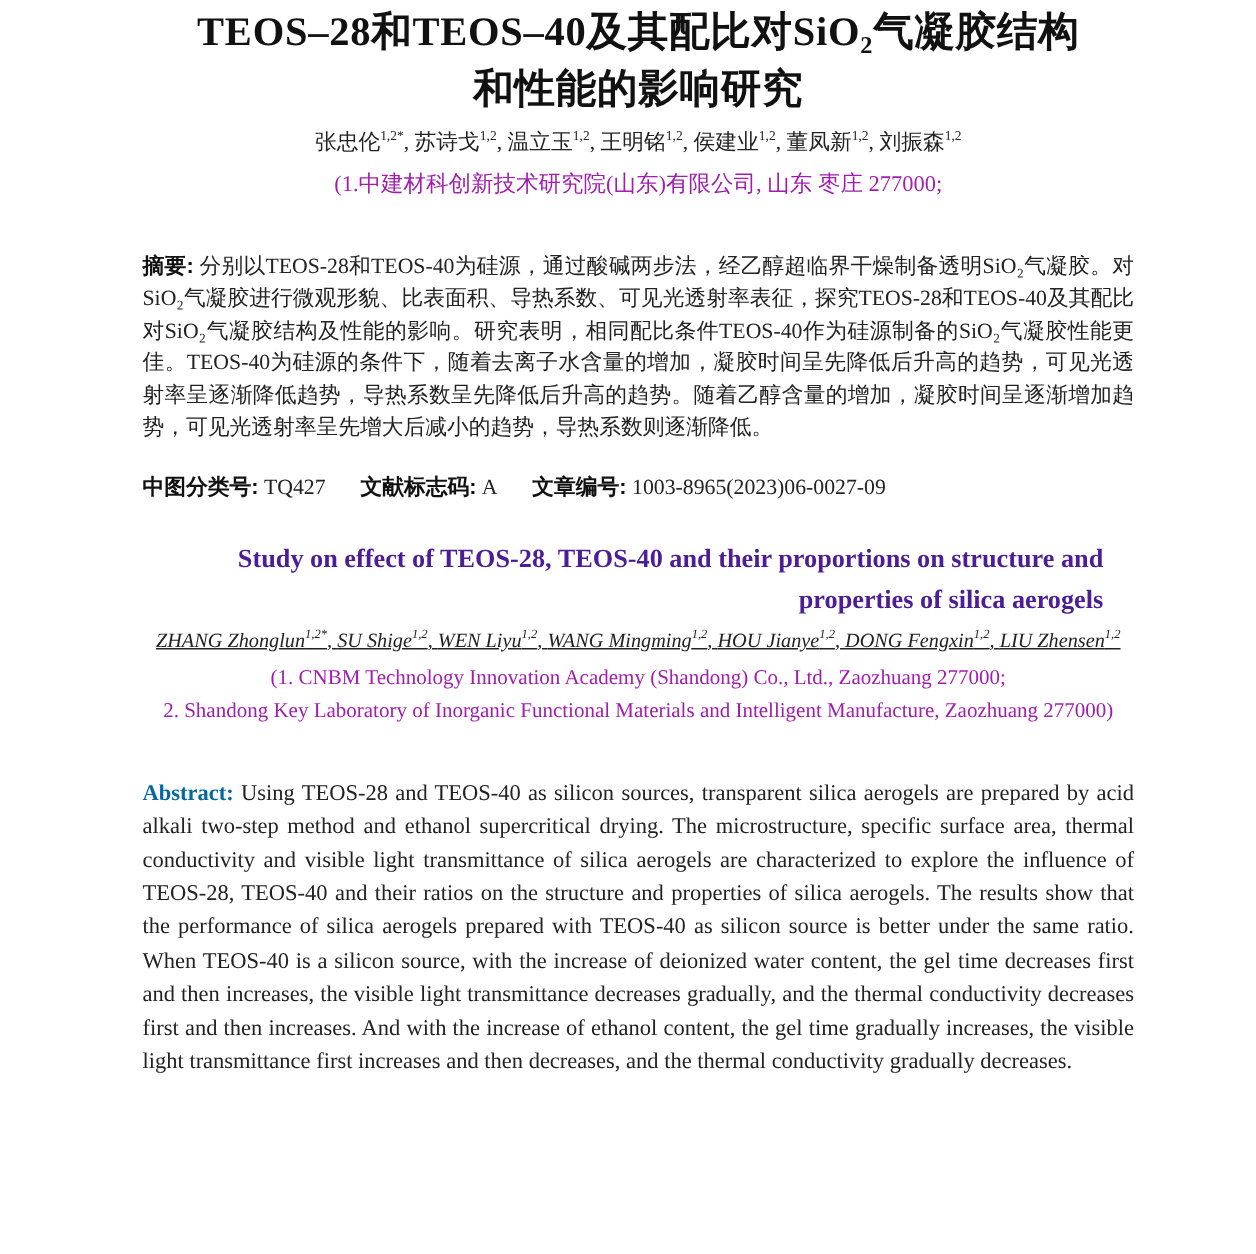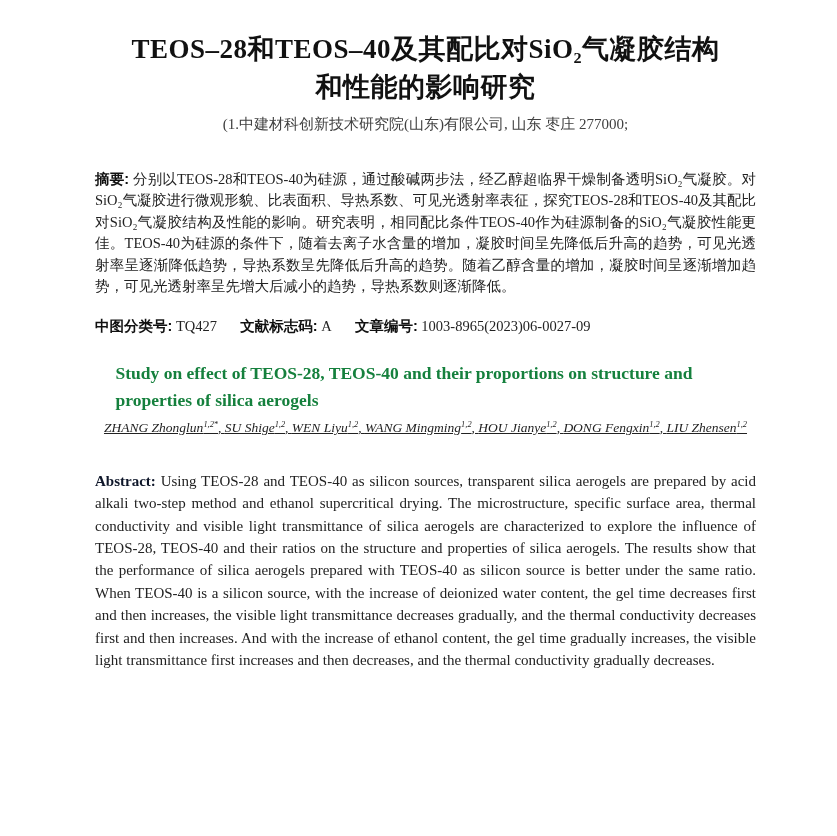--- a/index.html
+++ b/index.html
@@ -9,21 +9,21 @@
   }
   .page {
     position: relative;
     width: 837px;
     height: 836px;
     background: #ffffff;
     color: #1b1b1b;
     font-family: "Liberation Serif", serif;
     overflow: hidden;
     box-sizing: border-box;
-    padding: 28px 81px 0 95px;
+    padding: 0 81px 0 95px;
   }
   
   .title-cn {
     margin: 2px auto 0 auto;
     max-width: 600px;
     text-align: center;
     font-size: 27px;
     line-height: 38px;
     font-weight: bold;
     color: #111;
@@ -46,21 +46,21 @@
     font-size: 13.5px;
     margin-top: 4px;
     text-decoration: underline;
   }
   
   .affils {
     margin-top: 5px;
     text-align: center;
     font-size: 15px;
     line-height: 26px;
-    color: #404040;
+    color: #a21caf;
   }
   .affils-en {
     font-size: 14px;
     line-height: 22px;
     font-style: normal;
   }
   
   .abstract-block {
     margin: 32px 0 0 0;
     text-align: justify;
@@ -75,65 +75,70 @@
     font-family: "Liberation Sans", sans-serif;
     color: #111;
   }
   .abstract-en {
     font-size: 15px;
     line-height: 22.4px;
   }
   .abstract-en .label-en,
   .kw-en .label-en {
     font-weight: bold;
-    color: #0f172a;
+    color: #0369a1;
   }
   .kw-line {
     margin-top: 1px;
     font-size: 14.5px;
     line-height: 21.4px;
     color: #222;
   }
   .clc-line {
     margin-top: 19px;
     font-size: 14.5px;
     line-height: 21.4px;
     color: #222;
   }
   .clc-line .group { margin-right: 1.6em; }
   .clc-line .group:last-child { margin-right: 0; }
   
   .title-en {
     margin: 22px auto 0 auto;
     max-width: 620px;
-    text-align: left;
+    text-align: right;
     font-size: 17.5px;
     line-height: 27px;
     font-weight: bold;
-    color: #15803d;
+    color: #4c1d95;
   }
 </style>
 </head>
 <body>
 
 <div class="page">
 
   <h1 class="title-cn">TEOS–28和TEOS–40及其配比对SiO₂气凝胶结构和性能的影响研究</h1>
 
+  <div class="authors-line"><span>张忠伦</span><sup>1,2*</sup>, <span>苏诗戈</span><sup>1,2</sup>, <span>温立玉</span><sup>1,2</sup>, <span>王明铭</span><sup>1,2</sup>, <span>侯建业</span><sup>1,2</sup>, <span>董凤新</span><sup>1,2</sup>, <span>刘振森</span><sup>1,2</sup></div>
 
   <div class="affils">
     <div>(1.中建材科创新技术研究院(山东)有限公司, 山东 枣庄 277000;</div>
   </div>
 
   <p class="abstract-block"><span class="label-cjk">摘要:</span> <span>分别以TEOS-28和TEOS-40为硅源，通过酸碱两步法，经乙醇超临界干燥制备透明SiO₂气凝胶。对SiO₂气凝胶进行微观形貌、比表面积、导热系数、可见光透射率表征，探究TEOS-28和TEOS-40及其配比对SiO₂气凝胶结构及性能的影响。研究表明，相同配比条件TEOS-40作为硅源制备的SiO₂气凝胶性能更佳。TEOS-40为硅源的条件下，随着去离子水含量的增加，凝胶时间呈先降低后升高的趋势，可见光透射率呈逐渐降低趋势，导热系数呈先降低后升高的趋势。随着乙醇含量的增加，凝胶时间呈逐渐增加趋势，可见光透射率呈先增大后减小的趋势，导热系数则逐渐降低。</span></p>
 
 
   <p class="clc-line"><span class="group"><span class="label-cjk">中图分类号:</span> <span>TQ427</span></span><span class="group"><span class="label-cjk">文献标志码:</span> <span>A</span></span><span class="group"><span class="label-cjk">文章编号:</span> <span>1003-8965(2023)06-0027-09</span></span></p>
 
   <h2 class="title-en">Study on effect of TEOS-28, TEOS-40 and their proportions on structure and properties of silica aerogels</h2>
 
   <div class="authors-line authors-en"><span>ZHANG Zhonglun</span><sup>1,2*</sup>, <span>SU Shige</span><sup>1,2</sup>, <span>WEN Liyu</span><sup>1,2</sup>, <span>WANG Mingming</span><sup>1,2</sup>, <span>HOU Jianye</span><sup>1,2</sup>, <span>DONG Fengxin</span><sup>1,2</sup>, <span>LIU Zhensen</span><sup>1,2</sup></div>
 
+  <div class="affils affils-en">
+    <div>(1. CNBM Technology Innovation Academy (Shandong) Co., Ltd., Zaozhuang 277000;</div>
+    <div>2. Shandong Key Laboratory of Inorganic Functional Materials and Intelligent Manufacture, Zaozhuang 277000)</div>
+  </div>
 
   <p class="abstract-block abstract-en"><span class="label-en">Abstract:</span> <span>Using TEOS-28 and TEOS-40 as silicon sources, transparent silica aerogels are prepared by acid alkali two-step method and ethanol supercritical drying. The microstructure, specific surface area, thermal conductivity and visible light transmittance of silica aerogels are characterized to explore the influence of TEOS-28, TEOS-40 and their ratios on the structure and properties of silica aerogels. The results show that the performance of silica aerogels prepared with TEOS-40 as silicon source is better under the same ratio. When TEOS-40 is a silicon source, with the increase of deionized water content, the gel time decreases first and then increases, the visible light transmittance decreases gradually, and the thermal conductivity decreases first and then increases. And with the increase of ethanol content, the gel time gradually increases, the visible light transmittance first increases and then decreases, and the thermal conductivity gradually decreases.</span></p>
 
 
 </div>
 
 </body></html>

